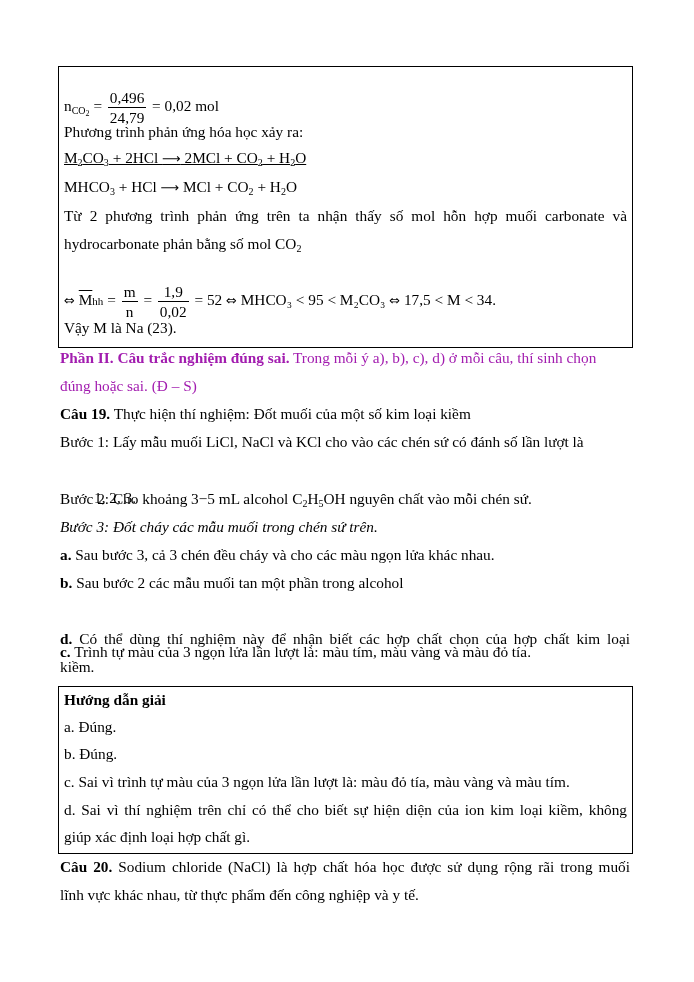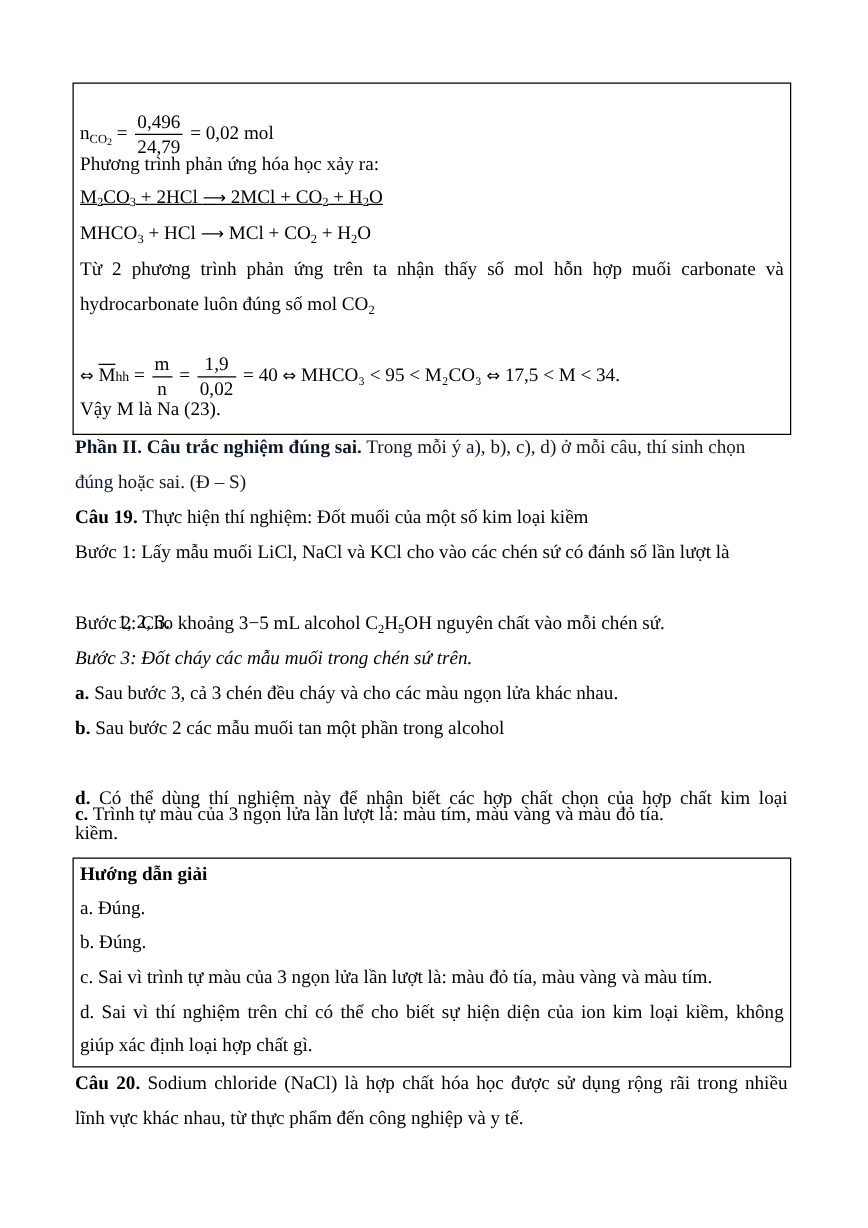--- a/index.html
+++ b/index.html
@@ -3,21 +3,21 @@
 <meta charset="utf-8">
 <style>
   html, body { margin: 0; padding: 0; background: #ffffff; }
   body {
     width: 694px; height: 982px; position: relative; overflow: hidden;
     font-family: "Liberation Serif", "DejaVu Serif", serif;
     color: #000; font-size: 15.3px;
   }
   .line { position: absolute; left: 64px; white-space: nowrap; line-height: 20px; }
   .box { position: absolute; left: 58px; width: 575px; border: 1.5px solid #000; box-sizing: border-box; }
-  .red { color: #0f172a; }
+  .red { color: #a21caf; }
   b { font-weight: bold; }
   sub { font-size: 10px; vertical-align: -3px; line-height: 0; }
   .frac { display: inline-block; vertical-align: middle; text-align: center; margin: 16px 2px; }
   .frac .num { display: block; border-bottom: 1px solid #000; padding: 0 2px; line-height: 19px; }
   .frac .den { display: block; padding: 0 2px; line-height: 19px; }
   .arrow { font-family: "DejaVu Sans", sans-serif; font-size: 13px; }
   .overline { text-decoration: overline; }
   .small { font-size: 11px; }
   .justify { text-align: justify; text-align-last: justify; width: 563px; white-space: normal; }
 </style>
@@ -38,31 +38,31 @@
 <div class="line" style="top:148px;text-decoration:underline;">
   <span>M</span><sub>2</sub><span>CO</span><sub>3</sub><span> + 2HCl </span><span class="arrow">⟶</span><span> 2MCl + CO</span><sub>2</sub><span> + H</span><sub>2</sub><span>O</span>
 </div>
 
 <div class="line" style="top:177px;">
   <span>MHCO</span><sub>3</sub><span> + HCl </span><span class="arrow">⟶</span><span> MCl + CO</span><sub>2</sub><span> + H</span><sub>2</sub><span>O</span>
 </div>
 
 <div class="line justify" style="top:206px;">Từ 2 phương trình phản ứng trên ta nhận thấy số mol hỗn hợp muối carbonate và</div>
 <div class="line" style="top:234px;">
-  <span>hydrocarbonate luôn đúng số mol CO</span><sub>2</sub>
+  <span>hydrocarbonate phản bằng số mol CO</span><sub>2</sub>
 </div>
 
 <div class="line" style="top:266px; line-height:40px;">
   <span class="arrow">⇔</span>
   <span class="overline">M</span><span class="small">hh</span>
   <span>=</span>
   <span class="frac"><span class="num">m</span><span class="den">n</span></span>
   <span>=</span>
   <span class="frac"><span class="num">1,9</span><span class="den">0,02</span></span>
-  <span>= 40</span>
+  <span>= 52</span>
   <span class="arrow">⇔</span><span> MHCO₃ &lt; 95 &lt; M₂CO₃ </span><span class="arrow">⇔</span><span> 17,5 &lt; M &lt; 34.</span>
 </div>
 
 <div class="line" style="top:318px;">Vậy M là Na (23).</div>
 
 <div class="line red" style="top:348px; left:60px;">
   <b>Phần II. Câu trắc nghiệm đúng sai.</b><span> Trong mỗi ý a), b), c), d) ở mỗi câu, thí sinh chọn</span>
 </div>
 <div class="line red" style="top:376px; left:60px;">đúng hoặc sai. (Đ – S)</div>
 
@@ -92,15 +92,15 @@
 
 <div class="box" style="top:686px; height:168px;"></div>
 <div class="line" style="top:690px;"><b>Hướng dẫn giải</b></div>
 <div class="line" style="top:717px;">a. Đúng.</div>
 <div class="line" style="top:744px;">b. Đúng.</div>
 <div class="line" style="top:772px;">c. Sai vì trình tự màu của 3 ngọn lửa lần lượt là: màu đỏ tía, màu vàng và màu tím.</div>
 <div class="line justify" style="top:800px;">d. Sai vì thí nghiệm trên chỉ có thể cho biết sự hiện diện của ion kim loại kiềm, không</div>
 <div class="line" style="top:827px;">giúp xác định loại hợp chất gì.</div>
 
 <div class="line justify" style="top:857px; left:60px; width:570px;">
-  <b>Câu 20.</b><span> Sodium chloride (NaCl) là hợp chất hóa học được sử dụng rộng rãi trong nhiều</span>
+  <b>Câu 20.</b><span> Sodium chloride (NaCl) là hợp chất hóa học được sử dụng rộng rãi trong muối</span>
 </div>
 <div class="line" style="top:885px; left:60px;">lĩnh vực khác nhau, từ thực phẩm đến công nghiệp và y tế.</div>
 
 </body></html>

